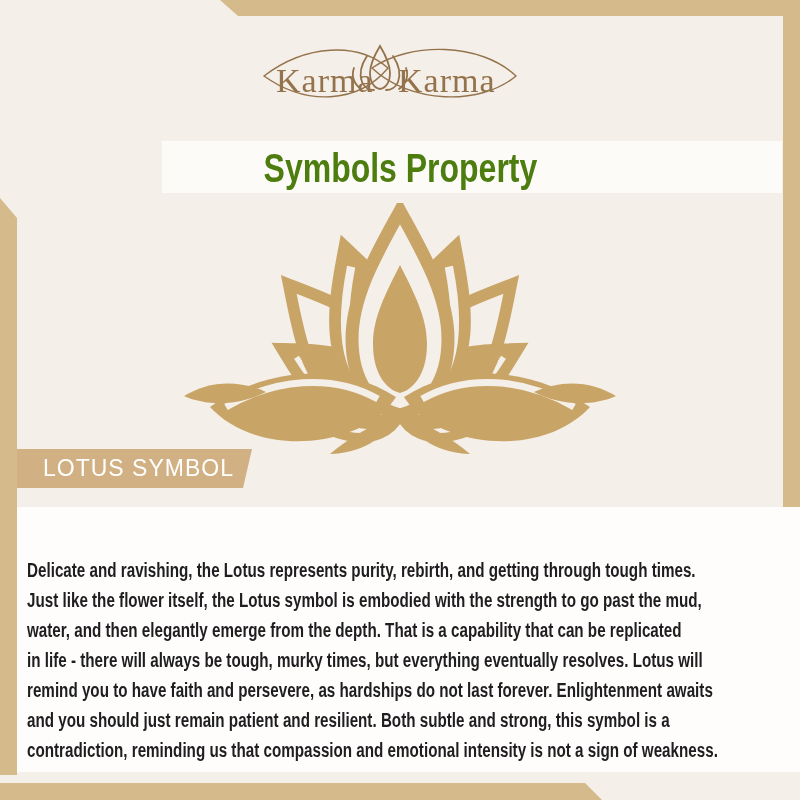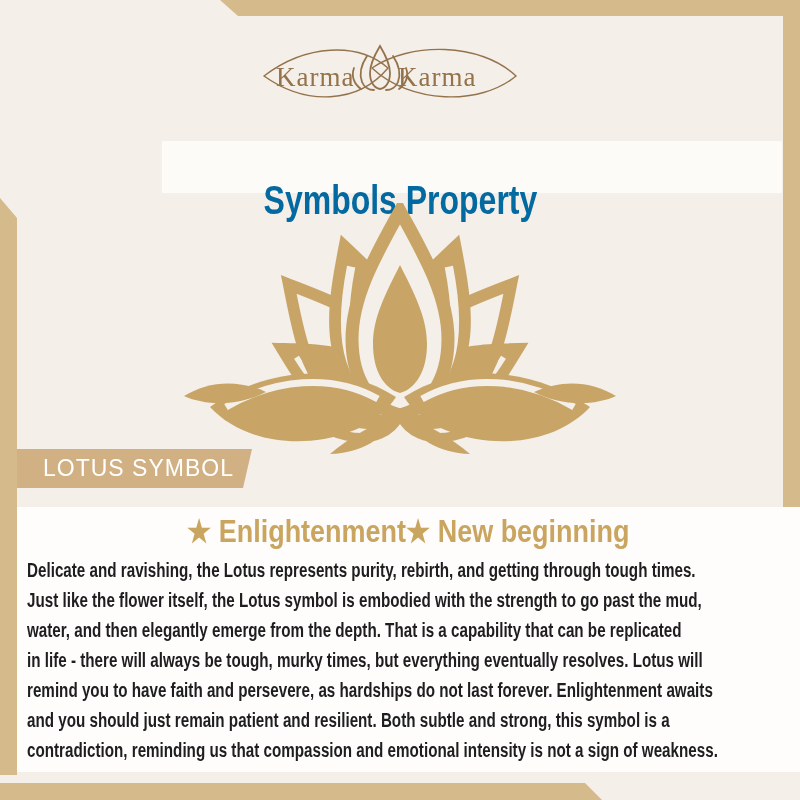--- a/index.html
+++ b/index.html
@@ -15,28 +15,28 @@
   .frame-right{left:783px;top:0;width:17px;height:597px;
     clip-path:polygon(0 0,100% 0,100% 100%,0 579px);}
   .frame-left{left:0;top:198px;width:17px;height:577px;
     clip-path:polygon(0 0,100% 20px,100% 100%,0 100%);}
   .frame-bottom{left:0;top:783px;width:602px;height:17px;
     clip-path:polygon(0 0,585px 0,100% 100%,0 100%);}
   
   .logo{position:absolute;left:240px;top:36px;width:320px;height:72px;}
   .logo svg{position:absolute;left:0;top:0;}
   .logo-text{position:absolute;top:26px;font-family:"Liberation Serif", serif;
-    font-size:27px;color:#94734c;letter-spacing:1px;}
+    font-size:34px;color:#94734c;letter-spacing:1px;}
   .logo-karma{left:36px;}
   .logo-ripple{left:158px;}
   
   .title-band{position:absolute;left:162px;top:141px;width:620px;height:52px;
     background:#fdfbf7;}
   .page-title{position:absolute;left:0;top:145px;width:800px;text-align:center;
-    color:#0369a1;font-size:41px;font-weight:700;margin-top:32px;}
+    color:#4d7c0f;font-size:41px;font-weight:700;}
   .squeeze{display:inline-block;white-space:nowrap;transform:scaleX(0.78);
     transform-origin:center top;}
   
   .lotus{position:absolute;left:178px;top:203px;width:444px;height:252px;z-index:1;}
   
   .section-banner{position:absolute;left:17px;top:449px;width:235px;height:39px;
     background:#d1b183;z-index:3;
     clip-path:polygon(0 0,100% 0,calc(100% - 9px) 100%,0 100%);}
   .section-banner span{display:block;padding-left:26px;line-height:39px;
     color:#ffffff;font-size:23px;letter-spacing:1px;}
@@ -127,23 +127,20 @@
       <path d="M4,193 C28,178 58,176 86,189 C62,202 28,204 4,193 Z" fill="#c8a567"></path>
       <path d="M436,193 C412,178 382,176 354,189 C378,202 412,204 436,193 Z" fill="#c8a567"></path>
     </g>
   </svg>
 
   <div class="section-banner">
     <span>LOTUS SYMBOL</span>
   </div>
 
   <div class="panel">
-    <div class="section-heading">
-      <span class="squeeze">★ Enlightenment★ New beginning</span>
-    </div>
     <div class="body-text">
       <div>Delicate and ravishing, the Lotus represents purity, rebirth, and getting through tough times.</div>
       <div>Just like the flower itself, the Lotus symbol is embodied with the strength to go past the mud,</div>
       <div>water, and then elegantly emerge from the depth. That is a capability that can be replicated</div>
       <div>in life - there will always be tough, murky times, but everything eventually resolves. Lotus will</div>
       <div>remind you to have faith and persevere, as hardships do not last forever. Enlightenment awaits</div>
       <div>and you should just remain patient and resilient. Both subtle and strong, this symbol is a</div>
       <div>contradiction, reminding us that compassion and emotional intensity is not a sign of weakness.</div>
     </div>
   </div>

